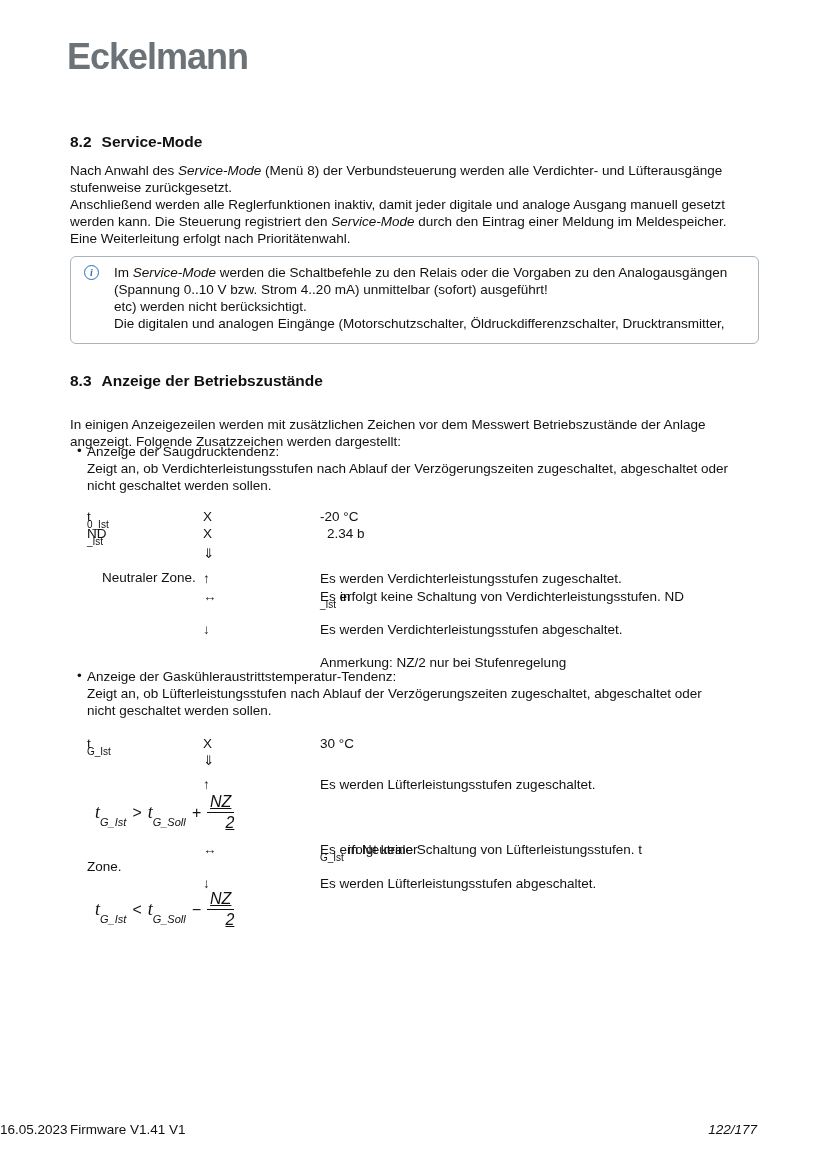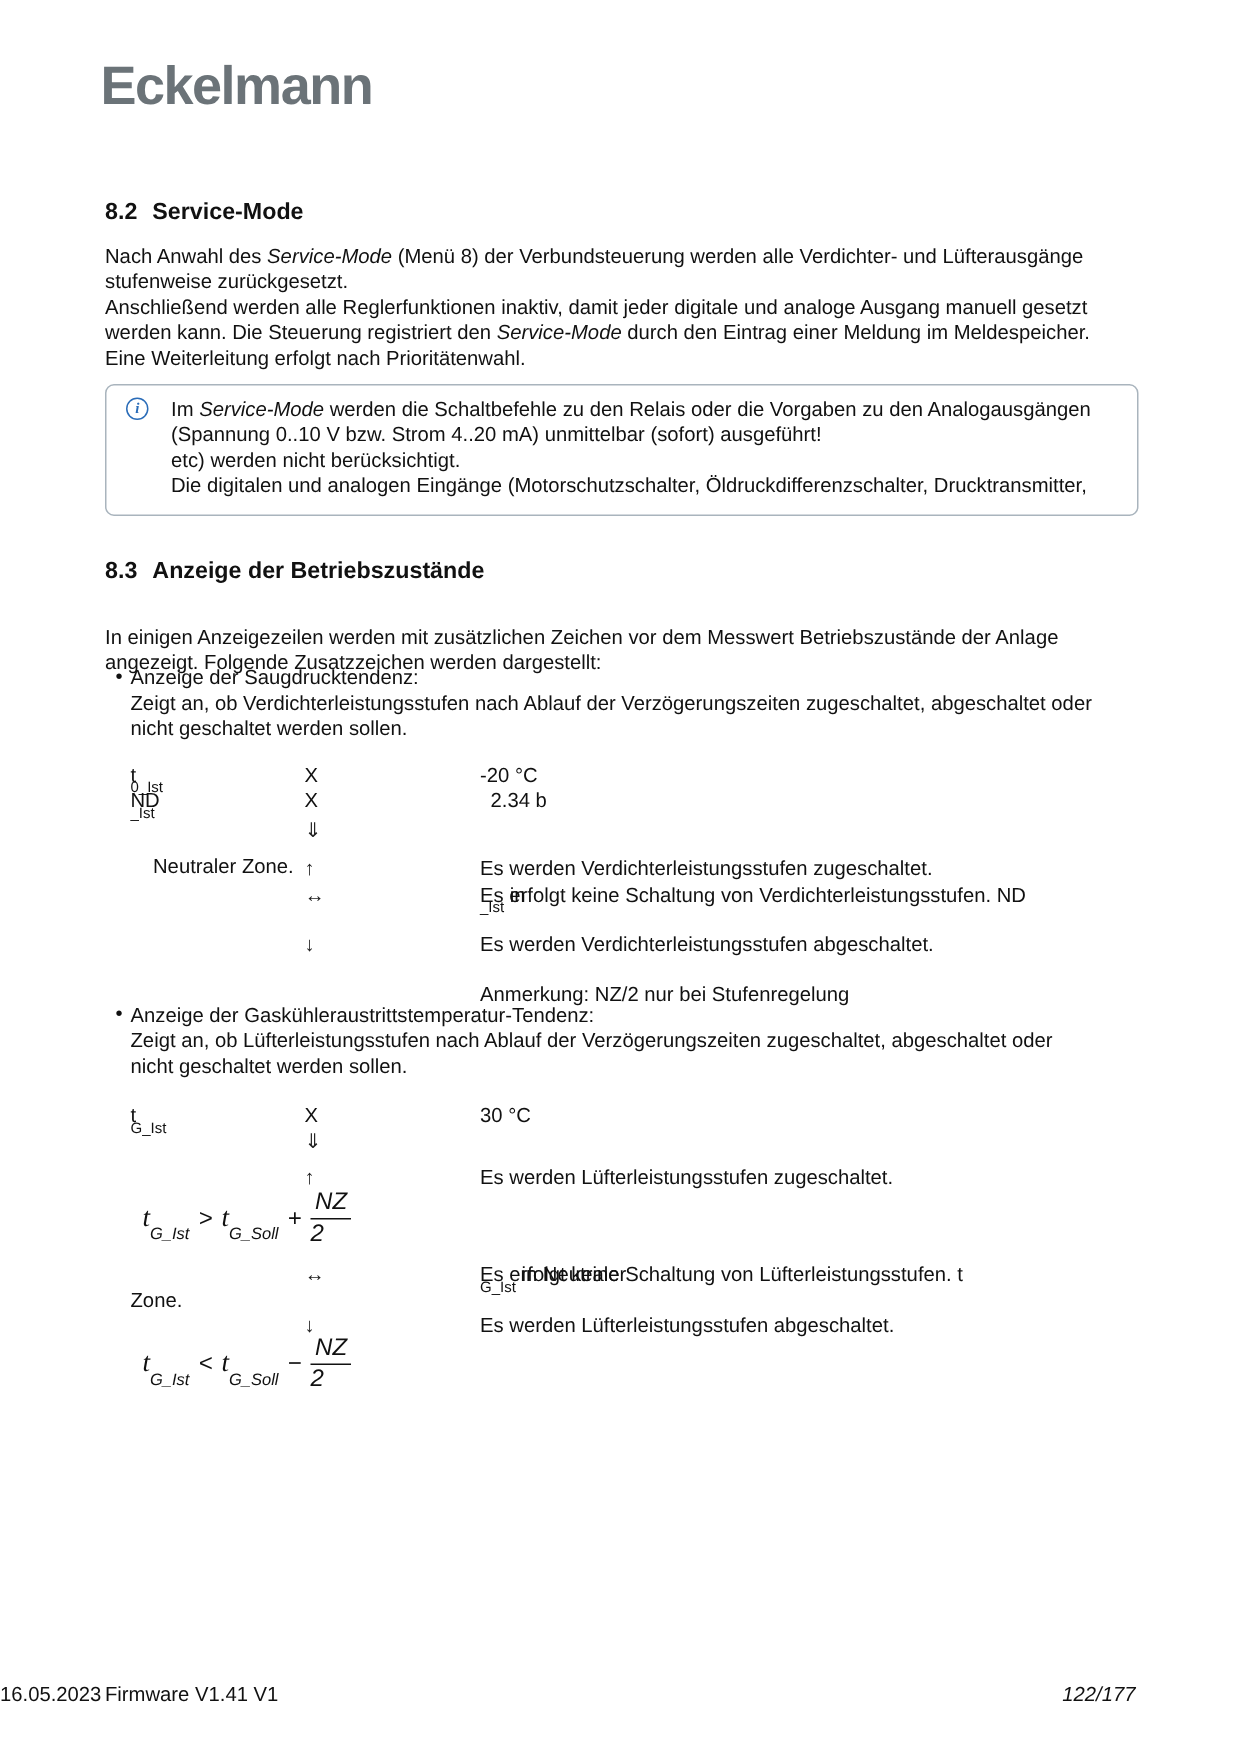--- a/index.html
+++ b/index.html
@@ -34,21 +34,21 @@
   .c3{left:320px;}
   .c3b{left:327px;}
   .dblarrow{font-size:19px;color:#222;line-height:19px;}
   .smallarrow{font-size:14px;color:#222;}
   
   .formula{display:flex;align-items:center;font-style:italic;font-size:17px;color:#111;}
   .fterm{white-space:pre;}
   .fvar{font-family:"Liberation Serif",serif;font-size:18px;}
   .fsub{font-size:11px;position:relative;bottom:-4px;font-family:"Liberation Sans",sans-serif;}
   .fop{font-size:16px;padding:0 6px;}
-  .frac{display:inline-flex;flex-direction:column;align-items:flex-start;font-size:16px;line-height:1.15;}
+  .frac{display:inline-flex;flex-direction:column;align-items:flex-end;font-size:16px;line-height:1.15;text-decoration:underline;}
   .fnum{border-bottom:1.3px solid #111;padding:0 3px 1px;}
   .fden{padding-top:1px;}
   
   .footer{left:0;top:1122px;width:827px;height:17px;font-size:13.5px;}
   .f-left{position:absolute;left:70px;}
   .f-center{position:absolute;left:0;width:827px;text-align:left;}
   .f-right{position:absolute;right:70px;font-style:italic;}
 </style>
 </head>
 <body>

